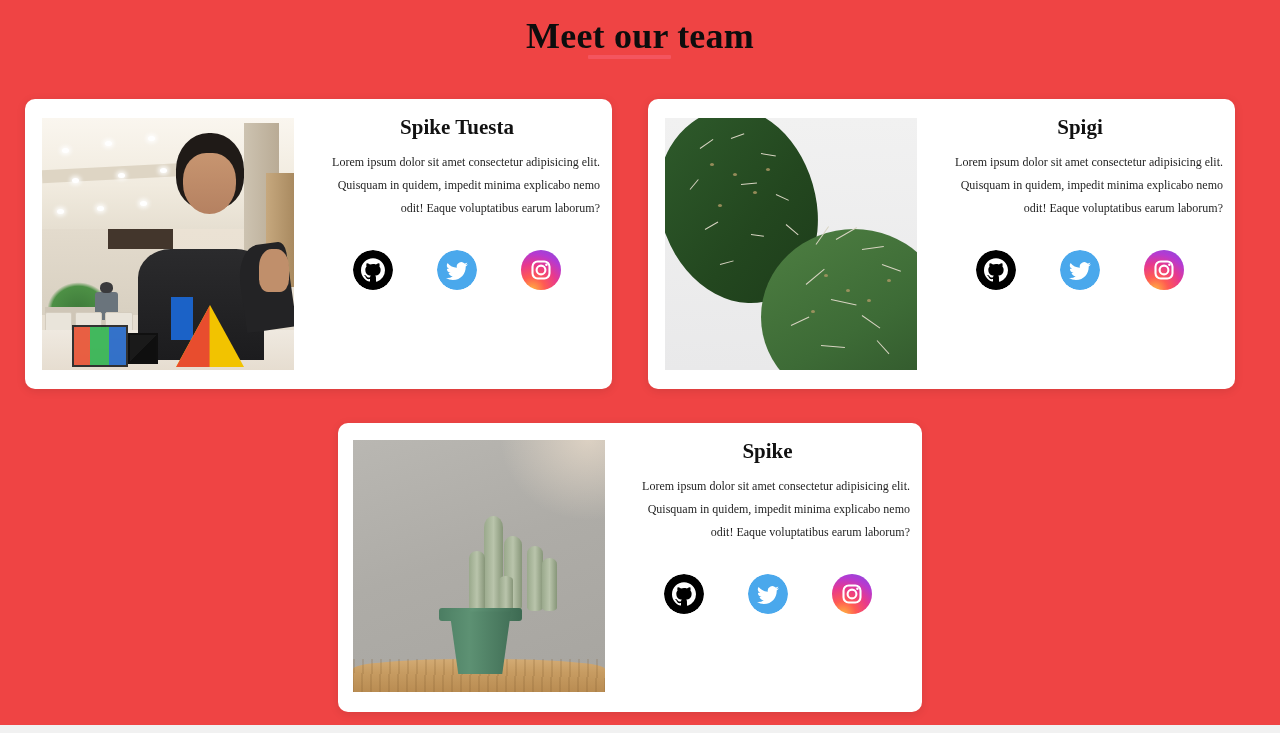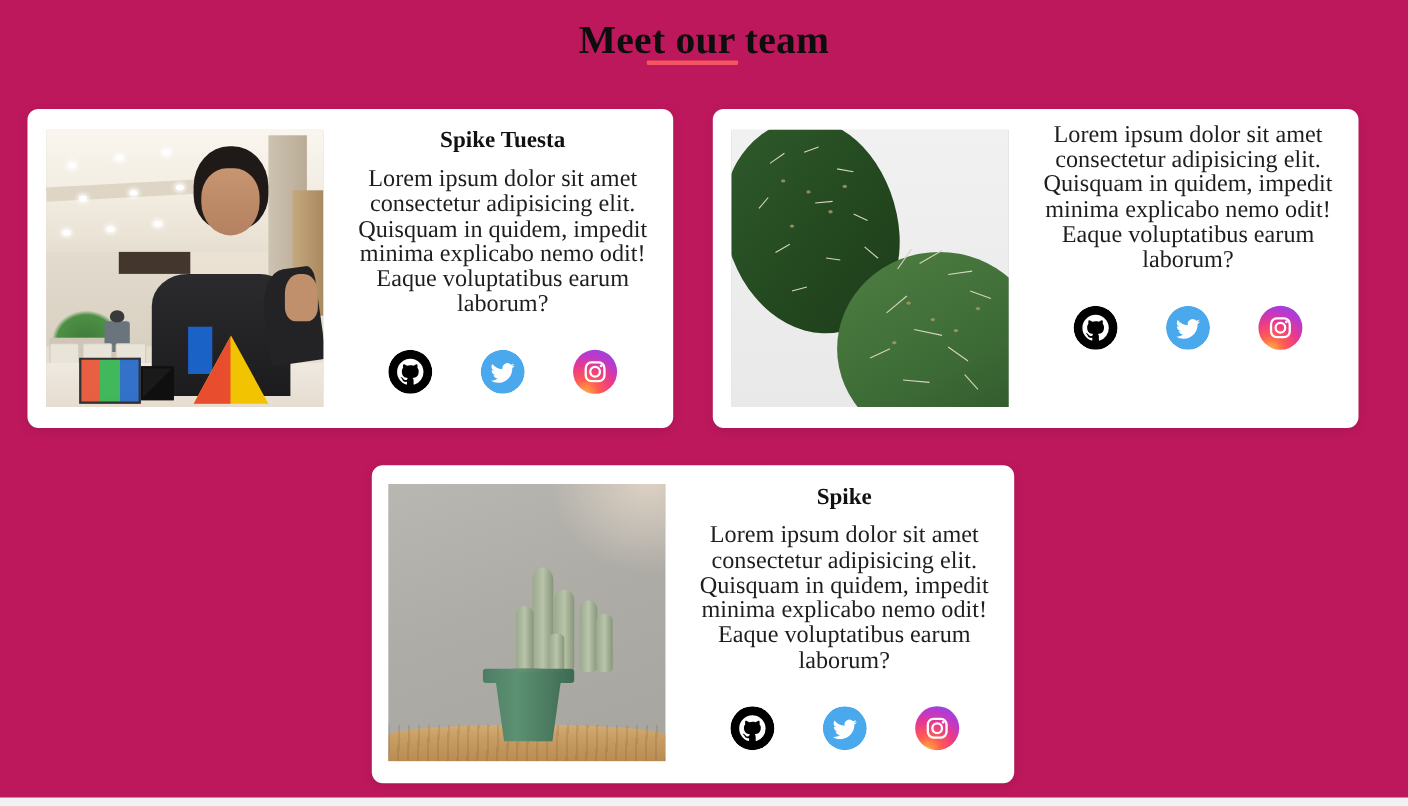--- a/index.html
+++ b/index.html
@@ -13,21 +13,21 @@
   body {
     background: #ededed;
     font-family: "Liberation Serif", "DejaVu Serif", serif;
     position: relative;
   }
 
   .page {
     width: 1280px;
     height: 733px;
     position: relative;
-    background: #be185d;
+    background: #ef4444;
   }
 
   .bottom-strip {
     position: absolute;
     left: 0;
     bottom: 0;
     width: 1280px;
     height: 8px;
     background: #f1f1f1;
   }
@@ -91,24 +91,25 @@
   .member-name {
     font-size: 21px;
     font-weight: bold;
     color: #111111;
     margin-top: 4px;
     margin-bottom: 11px;
     line-height: 1.2;
   }
 
   .member-bio {
-    font-size: 22px;
+    font-size: 12px;
     line-height: 22.7px;
     color: #1e1e1e;
     padding: 0 6px;
+    text-align: right;
   }
 
   .social-row {
     display: flex;
     justify-content: center;
     gap: 44px;
     margin-top: 31px;
   }
 
   .social-icon {
@@ -312,20 +313,21 @@
         <div class="dot" style="left:21%;top:34%"></div>
         <div class="dot" style="left:40%;top:20%"></div>
         <div class="dot" style="left:63%;top:62%"></div>
         <div class="dot" style="left:72%;top:68%"></div>
         <div class="dot" style="left:80%;top:72%"></div>
         <div class="dot" style="left:58%;top:76%"></div>
         <div class="dot" style="left:88%;top:64%"></div>
       </div>
     </div>
     <div class="card-body">
+      <div class="member-name">Spigi</div>
       <div class="member-bio">Lorem ipsum dolor sit amet consectetur adipisicing elit. Quisquam in quidem, impedit minima explicabo nemo odit! Eaque voluptatibus earum laborum?</div>
       <div class="social-row">
         <svg class="social-icon" viewBox="0 0 40 40">
           <circle cx="20" cy="20" r="20" fill="#000000"></circle>
           <path fill="#ffffff" d="M20 8.2c-6.6 0-12 5.4-12 12 0 5.3 3.4 9.8 8.2 11.4.6.1.8-.26.8-.57v-2c-3.34.72-4.04-1.6-4.04-1.6-.55-1.39-1.34-1.76-1.34-1.76-1.09-.75.08-.73.08-.73 1.2.08 1.84 1.24 1.84 1.24 1.07 1.84 2.8 1.31 3.49 1 .1-.78.42-1.31.76-1.61-2.67-.3-5.47-1.33-5.47-5.93 0-1.31.47-2.38 1.24-3.22-.13-.3-.54-1.52.11-3.17 0 0 1.01-.32 3.3 1.23a11.5 11.5 0 0 1 3-.4c1.02 0 2.05.14 3.01.4 2.29-1.55 3.3-1.23 3.3-1.23.65 1.65.24 2.87.12 3.17.77.84 1.23 1.91 1.23 3.22 0 4.61-2.8 5.62-5.48 5.92.43.37.82 1.1.82 2.22v3.29c0 .32.21.69.82.57A12.01 12.01 0 0 0 32 20.2c0-6.6-5.4-12-12-12z"></path>
         </svg>
         <svg class="social-icon" viewBox="0 0 40 40">
           <circle cx="20" cy="20" r="20" fill="#4aa8ec"></circle>
           <path fill="#ffffff" d="M31 14.3a8.9 8.9 0 0 1-2.6.72 4.5 4.5 0 0 0 1.98-2.49 9 9 0 0 1-2.86 1.09 4.5 4.5 0 0 0-7.67 4.1 12.78 12.78 0 0 1-9.28-4.7 4.5 4.5 0 0 0 1.39 6 4.46 4.46 0 0 1-2.04-.56v.06a4.5 4.5 0 0 0 3.61 4.41 4.52 4.52 0 0 1-2.03.08 4.5 4.5 0 0 0 4.2 3.12A9.03 9.03 0 0 1 9 27.99a12.74 12.74 0 0 0 6.9 2.02c8.28 0 12.81-6.86 12.81-12.81l-.01-.58A9.15 9.15 0 0 0 31 14.3z"></path>
         </svg>

